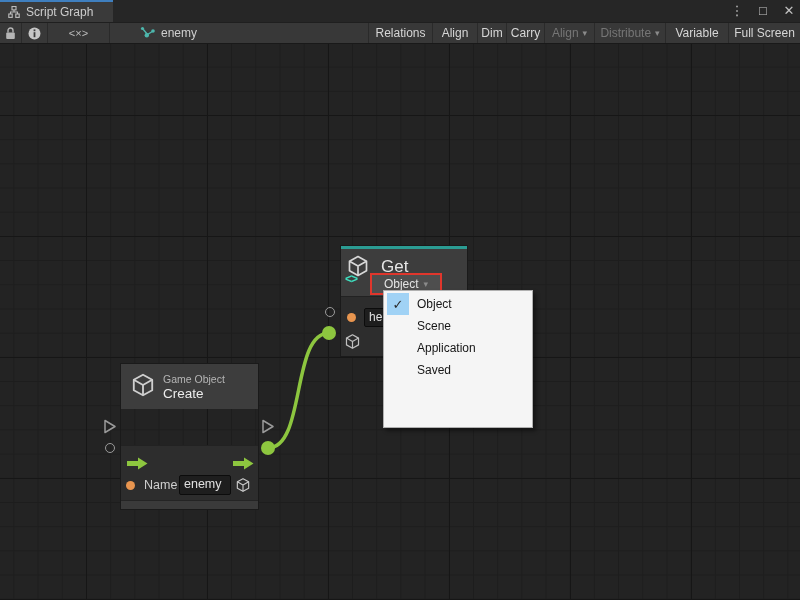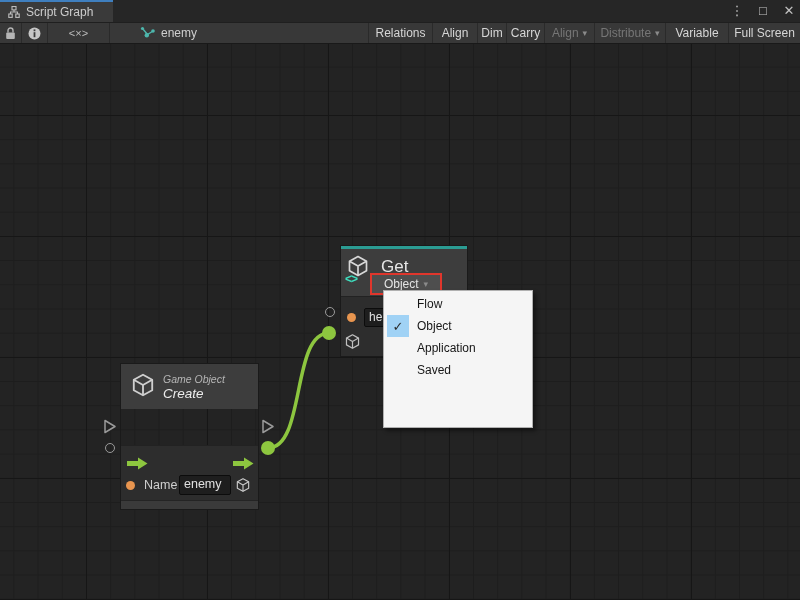--- a/index.html
+++ b/index.html
@@ -65,21 +65,21 @@
                    border:2px solid #e0362c; display:flex; align-items:center; justify-content:center; gap:5px; }
   .kind-dropdown .lbl { font-size:12px; color:#e3e3e3; }
   .gv-body { height:60px; }
   .inline-field { position:absolute; background:#1e1e1e; border:1px solid #0c0c0c; border-radius:2px;
                   color:#e0e0e0; font-size:12px; padding:1px 4px; overflow:hidden; white-space:nowrap; }
   .gv-field { left:23px; top:11px; width:44px; height:19px; }
   .gv-dot { position:absolute; left:6px; top:16px; }
   .gv-cubeport { position:absolute; left:3px; top:36px; color:#c0c0c0; }
 
   .create-node { left:120px; top:363px; width:139px; }
-  .cr-header { height:45px;font-style:italic; }
+  .cr-header { height:45px; }
   .cr-cube { position:absolute; left:9px; top:8px; color:#cfcfcf; }
   .cr-type { position:absolute; left:42px; top:9px; font-size:10.5px; color:#b5b5b5; }
   .cr-title { position:absolute; left:42px; top:22px; font-size:13.5px; color:#ececec; }
   .cr-body { height:55px;margin-top:36px; }
   .cr-field { left:58px; top:29px; width:52px; height:20px; font-size:12.5px; }
   .cr-name { position:absolute; left:23px; top:32px; font-size:12.5px; color:#cfcfcf; }
   .cr-dot { position:absolute; left:5px; top:35px; }
   .cr-cubeport { position:absolute; left:114px; top:31px; color:#c9c9c9; }
   .flow-arrow { position:absolute; top:11px; }
   .fa-left { left:6px; } .fa-right { left:112px; }
@@ -241,27 +241,27 @@
             <path d="M12,21.5 V12 M3.5,7.2 L12,12 M20.5,7.2 L12,12" fill="none" stroke="currentColor" stroke-width="1.7" stroke-linejoin="round"></path>
           </svg></span>
     </div>
   </div>
 
   <span class="port-ring" style="left:325px; top:307px;"></span>
   <span class="port-green" style="left:322px; top:326px;"></span>
 
   <div class="menu">
     <div class="menu-item">
-        <span>Flow</span>
-      </div>
-    <div class="menu-item">
       <span class="check-box">✓</span>
       <span>Object</span>
     </div>
     <div class="menu-item">
+        <span>Scene</span>
+      </div>
+    <div class="menu-item">
         <span>Application</span>
       </div>
     <div class="menu-item">
         <span>Saved</span>
       </div>
   </div>
 
 </div>
 
 </body></html>

